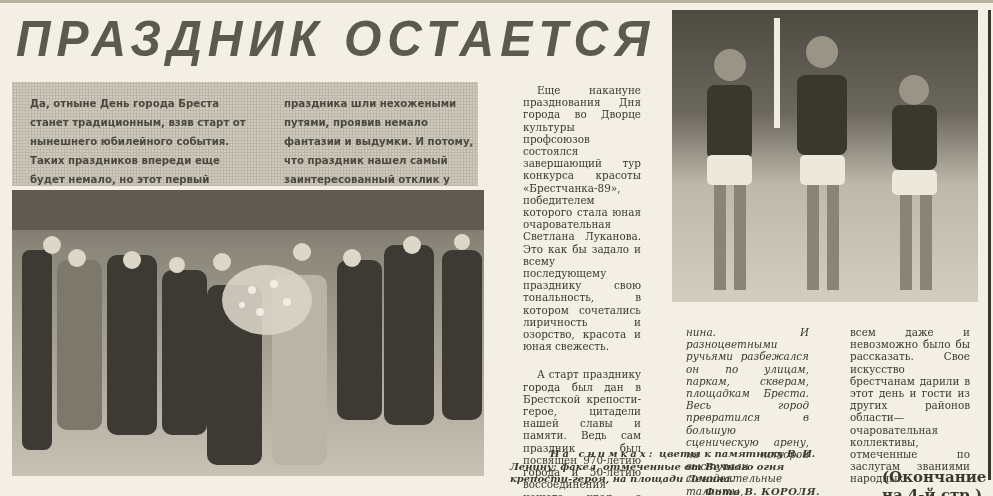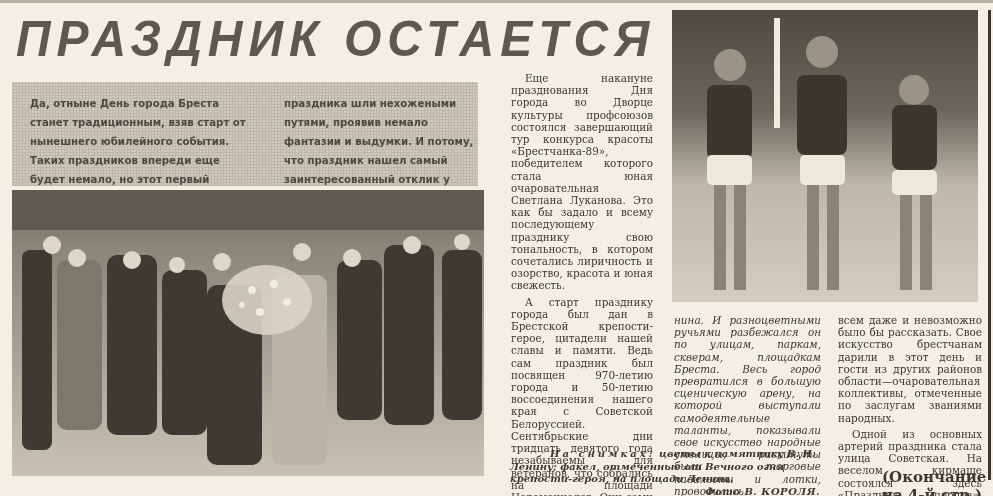--- a/index.html
+++ b/index.html
@@ -31,21 +31,21 @@
       position:absolute; overflow:hidden;
       background:#8e8a7e;
     }
     .photo-left { left:12px; top:190px; width:472px; height:286px; background:linear-gradient(180deg,#6f6b60 0%,#8a867a 20%,#a9a497 60%,#c7c2b4 100%); }
     .photo-right { left:672px; top:10px; width:306px; height:292px; background:linear-gradient(180deg,#4d4a42 0%,#6b675d 35%,#bdb8aa 60%,#d2cdbf 100%); }
     .photo svg { position:absolute; left:0; top:0; }
     .col {
       position:absolute; font-size:10.4px; line-height:12.2px; color:#3b382f;
       text-align:justify;
     }
-    .col p { margin:4px; text-indent:14px; }
+    .col p { margin:16px; text-indent:14px; }
     .col p.noindent { text-indent:0; }
     .col-a { left:507px; top:68px; width:150px; }
     .col-b { left:670px; top:310px; width:155px;font-style:italic; }
     .col-c { left:834px; top:310px; width:152px; }
     .caption {
       position:absolute; left:510px; top:448px; width:330px;
       font-style:italic; font-weight:bold; font-size:10px; line-height:12.5px; color:#3b382f;
     }
     .caption .lbl { letter-spacing:3px;margin-left:40px; }
     .caption .credit { display:block; text-align:right; padding-right:20px; letter-spacing:0.5px; }

